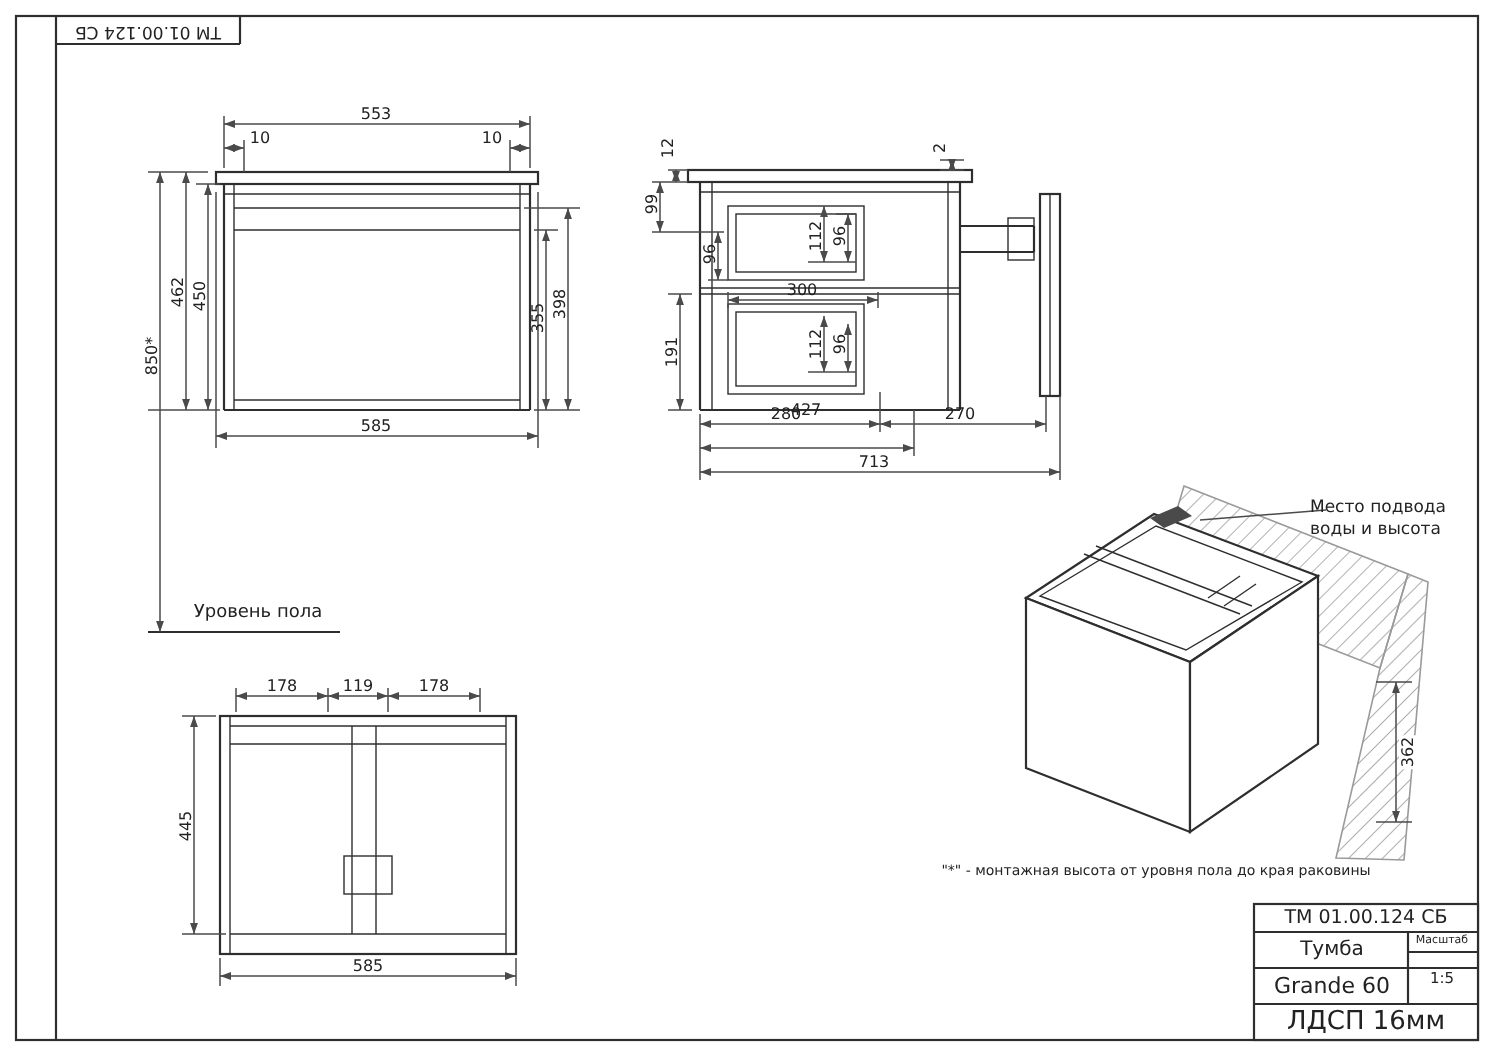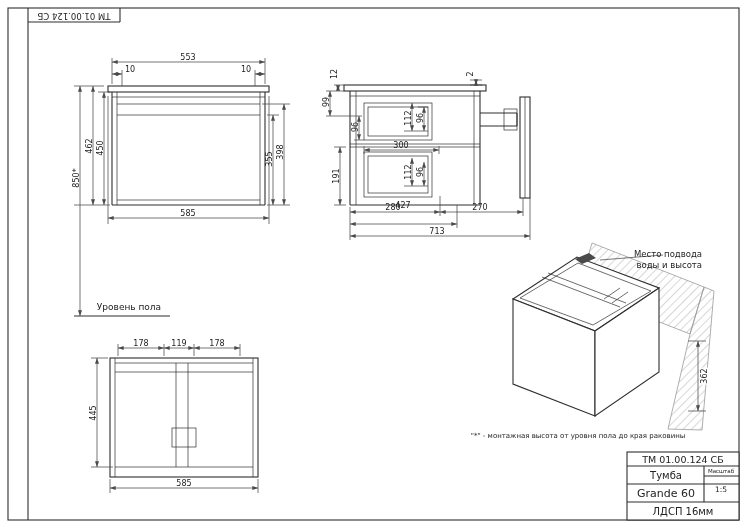--- a/index.html
+++ b/index.html
@@ -222,27 +222,27 @@
 <span class="t" style="left:480px;top:207px">270</span>
 <span class="t" style="left:403px;top:205px">427</span>
 <span class="t" style="left:437px;top:231px">713</span>
 
 <span class="t" style="left:141px;top:343px">178</span>
 <span class="t" style="left:179px;top:343px">119</span>
 <span class="t" style="left:217px;top:343px">178</span>
 <span class="t v" style="left:93px;top:413px">445</span>
 <span class="t" style="left:184px;top:483px">585</span>
 
-<div class="t" style="left:668px;top:260px;text-align:right;font-size:8.5px;line-height:11px">
+<div class="t" style="left:689px;top:260px;text-align:left;font-size:8.5px;line-height:11px">
   <span style="display:block">Место подвода</span>
   <span style="display:block">воды и высота</span>
 </div>
 <span class="t v bgw" style="left:704px;top:376px">362</span>
 <span class="t" style="left:578px;top:436px;font-size:7px">"*" - монтажная высота от уровня пола до края раковины</span>
 
 <span class="t" style="left:683px;top:459px;font-size:9.5px">ТМ 01.00.124 СБ</span>
 <span class="t" style="left:666px;top:475px;font-size:10px">Тумба</span>
 <span class="t" style="left:666px;top:493px;font-size:11px">Grande 60</span>
-<span class="t" style="left:683px;top:511px;font-size:10px">ЛДСП 16мм</span>
+<span class="t" style="left:683px;top:511px;font-size:13px">ЛДСП 16мм</span>
 <span class="t" style="left:721px;top:471px;font-size:5.5px">Масштаб</span>
 <span class="t" style="left:721px;top:489px;font-size:7.5px">1:5</span>
 
 </div>
 
 </body></html>

